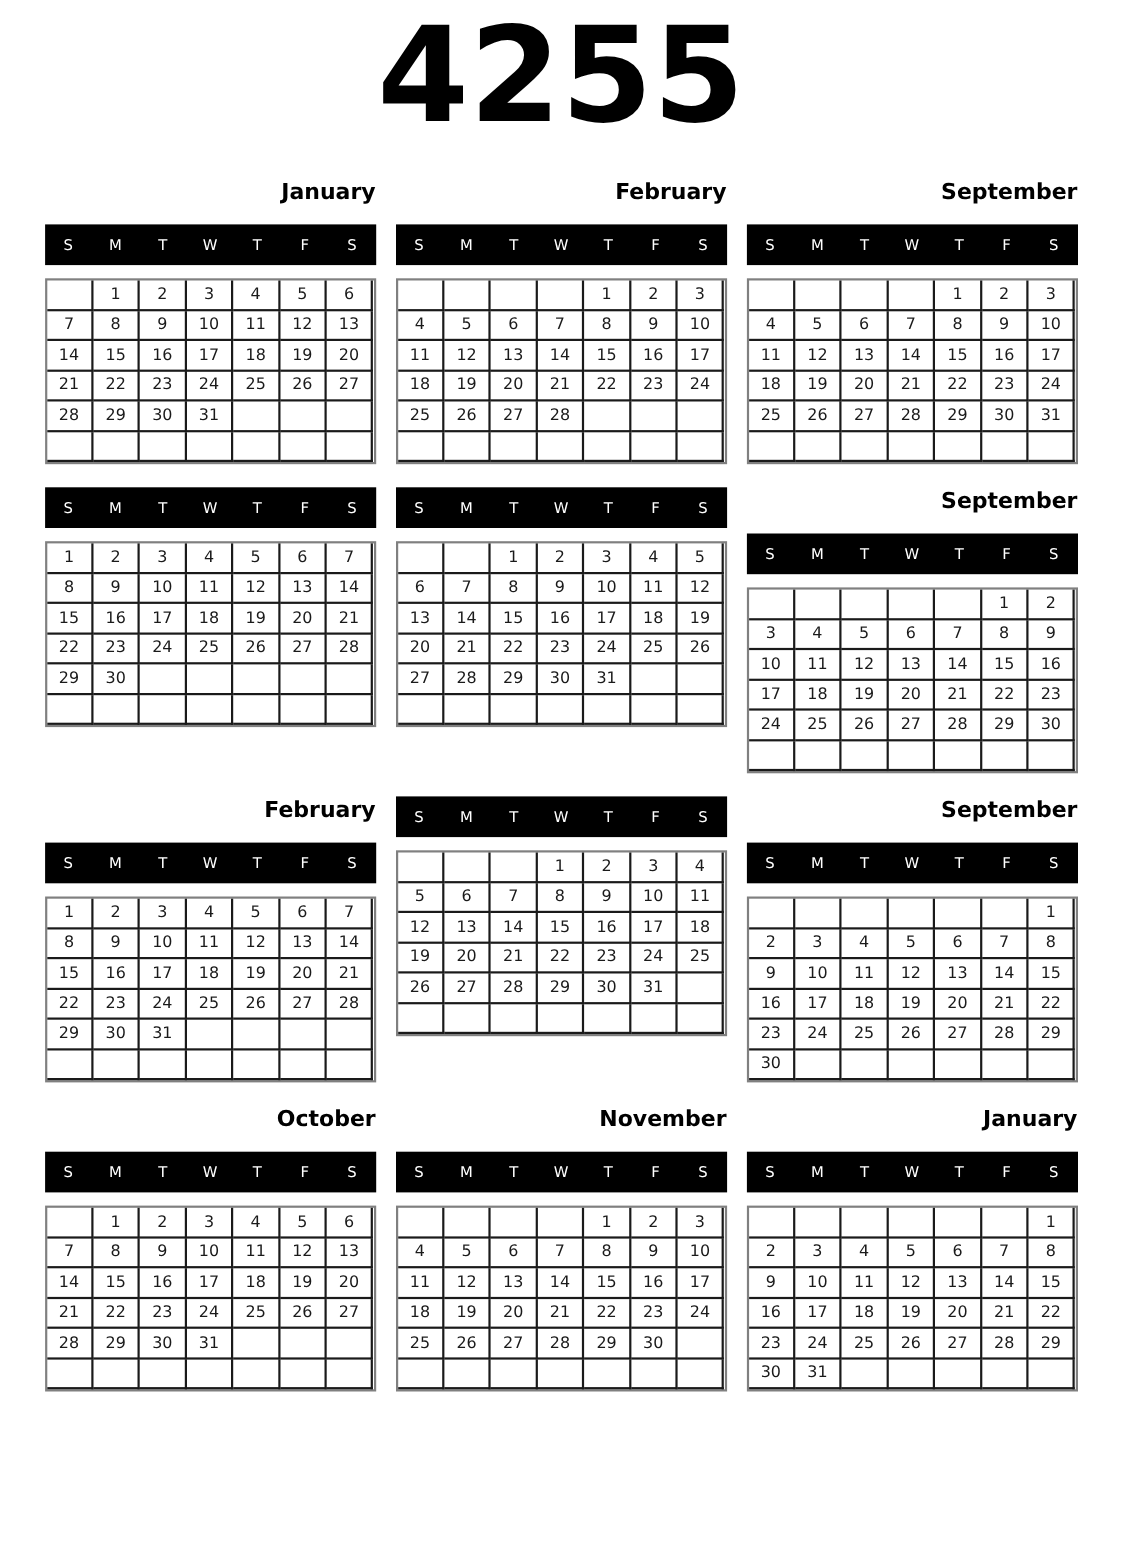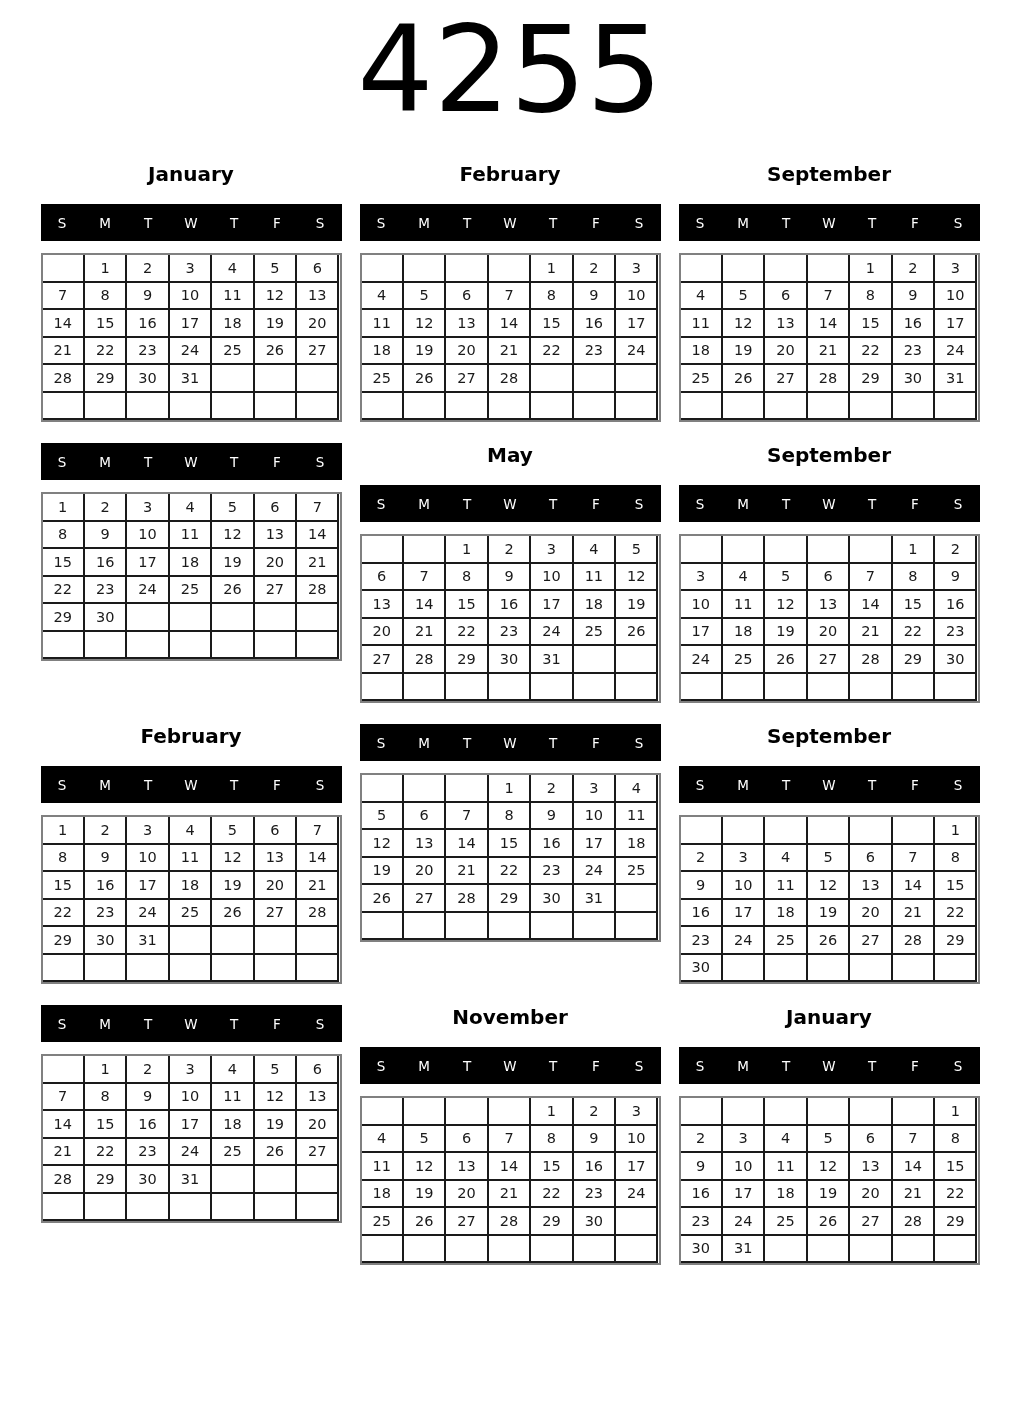--- a/index.html
+++ b/index.html
@@ -20,38 +20,38 @@
     width: 1020px; height: 1412px;
     margin: 0 auto;
     background: var(--background);
     overflow: hidden;
   }
   .year {
     margin: 10px 0 0;
     text-align: center;
     font-size: 120px;
     line-height: 1.0;
-    font-weight: normal;
+    font-weight: bold;
     color: #000;
     letter-spacing: 0px;
   }
   .months {
     width: 939px;
     margin: 32px auto 0;
     display: grid;
     grid-template-columns: repeat(3, 301px);
     column-gap: 18px;
     row-gap: 21px;
   }
   .month { width: 301px; }
   .month-title {
     margin: 0 0 18px;
     height: 24px;
     line-height: 24px;
-    text-align: center;
+    text-align: right;
     font-size: 20px;
     font-weight: bold;
     color: #000;
   }
   .weekday-bar {
     height: 37px;
     margin-bottom: 12px;
     background: var(--header-bg);
     display: grid;
     grid-template-columns: repeat(7, 1fr);
@@ -308,21 +308,20 @@
           <div class="day-cell"></div>
           <div class="day-cell"></div>
           <div class="day-cell"></div>
           <div class="day-cell"></div>
           <div class="day-cell"></div>
           <div class="day-cell"></div>
         </div>
   </section>
 
   <section class="month">
-    <h2 class="month-title">May</h2>
     <div class="weekday-bar">
           <span>S</span>
           <span>M</span>
           <span>T</span>
           <span>W</span>
           <span>T</span>
           <span>F</span>
           <span>S</span>
         </div>
     <div class="month-grid">
@@ -592,20 +591,21 @@
           <div class="day-cell"></div>
           <div class="day-cell"></div>
           <div class="day-cell"></div>
           <div class="day-cell"></div>
           <div class="day-cell"></div>
           <div class="day-cell"></div>
         </div>
   </section>
 
   <section class="month">
+    <h2 class="month-title">October</h2>
     <div class="weekday-bar">
           <span>S</span>
           <span>M</span>
           <span>T</span>
           <span>W</span>
           <span>T</span>
           <span>F</span>
           <span>S</span>
         </div>
     <div class="month-grid">

